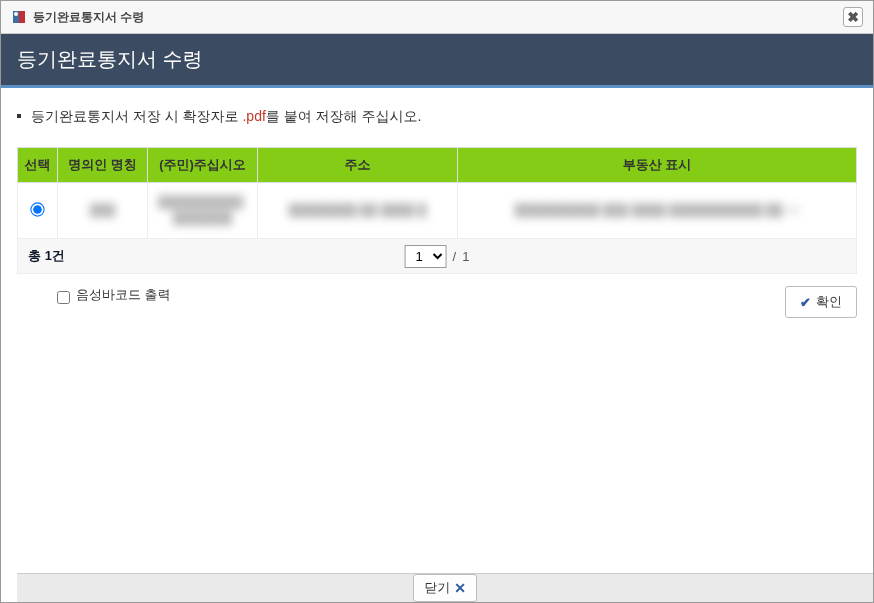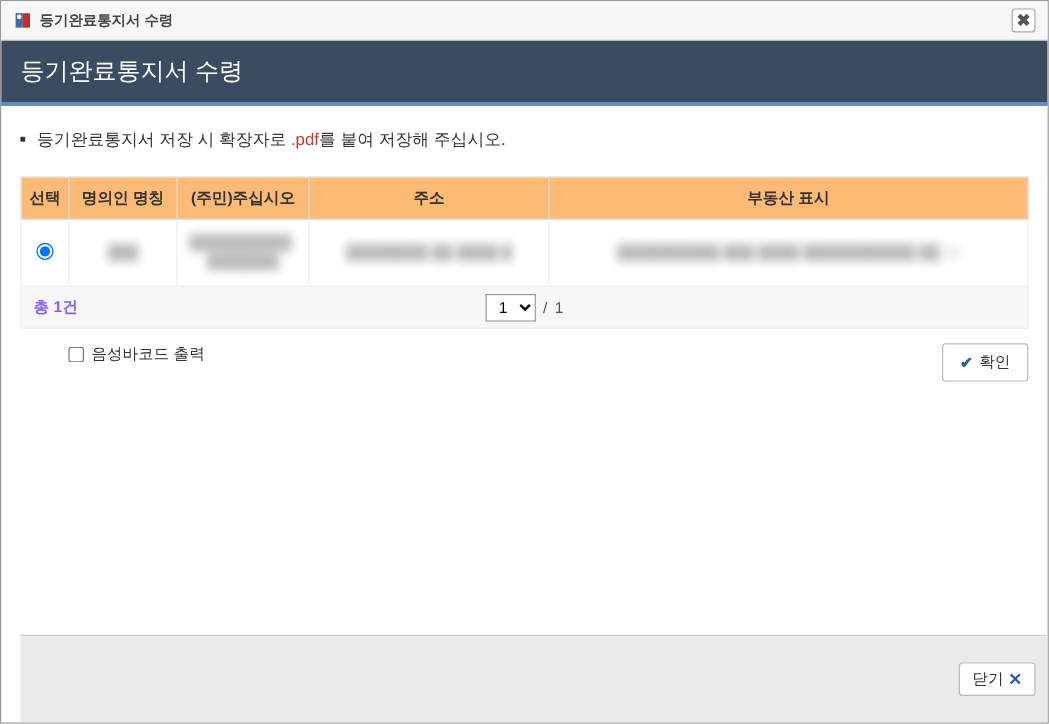--- a/index.html
+++ b/index.html
@@ -87,21 +87,21 @@
     .notice-example {
       padding-left: 14px;
       margin-top: 2px;
     }
     table.data-table {
       width: 100%;
       border-collapse: collapse;
       border-top: 1px solid #bbb;
     }
     table.data-table th {
-      background: #fdba74;
+      background: #84cc16;
       border: 1px solid #ddd;
       padding: 8px 6px;
       font-weight: bold;
       font-size: 13px;
       text-align: center;
       color: #333;
     }
     table.data-table td {
       border: 1px solid #eee;
       padding: 12px 6px;
@@ -122,21 +122,21 @@
     .pagination-row {
       display: flex;
       align-items: center;
       background: #f7f7f7;
       border: 1px solid #eee;
       border-top: none;
       padding: 8px 10px;
       position: relative;
     }
     .total-count {
-      color: #8b5cf6;
+      color: #0f172a;
       font-weight: bold;
     }
     .page-center {
       position: absolute;
       left: 50%;
       transform: translateX(-50%);
       display: flex;
       align-items: center;
       gap: 6px;
       font-size: 13px;
@@ -149,21 +149,21 @@
       font-size: 13px;
     }
     .below-table {
       display: flex;
       justify-content: space-between;
       align-items: flex-start;
       margin-top: 12px;
     }
     .checkbox-row {
       display: flex;
-      align-items: center;
+      align-items: flex-end;
       gap: 6px;
       font-size: 13px;
       color: #333;
       padding-left: 40px;
     }
     .confirm-btn {
       border: 1px solid #bbb;
       background: #fff;
       border-radius: 3px;
       padding: 6px 14px;
@@ -178,23 +178,23 @@
       color: #2b5aa0;
       font-weight: bold;
     }
     .footer {
       position: absolute;
       bottom: 0;
       left: 16px;
       right: 0;
       background: #eaeaea;
       border-top: 1px solid #ccc;
-      padding: 22px 10px;
-      display: flex;
-      justify-content: flex-end;
+      padding: 0 10px;
+      display: flex;
+      justify-content: center;
     }
     .close-btn {
       border: 1px solid #bbb;
       background: #fdfdfd;
       border-radius: 3px;
       padding: 4px 10px;
       font-size: 13px;
       display: flex;
       align-items: center;
       gap: 4px;

